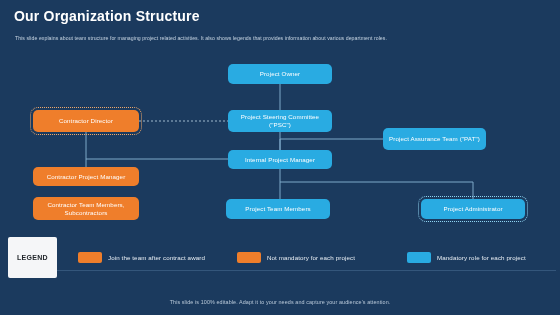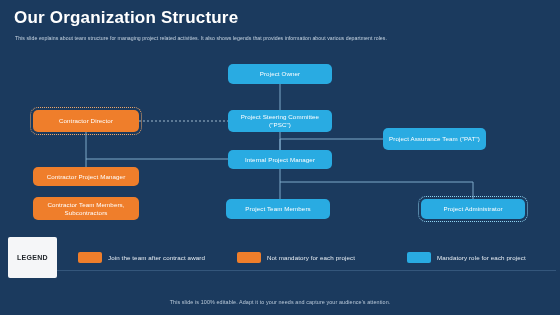--- a/index.html
+++ b/index.html
@@ -15,21 +15,21 @@
     font-family: "Liberation Sans", sans-serif;
     color: #ffffff;
     position: relative;
   }
 
   
   .slide-title {
     position: absolute;
     left: 14px;
     top: 8px;
-    font-size: 17px;
+    font-size: 14px;
     font-weight: 700;
     letter-spacing: 0.2px;
     color: #ffffff;
     white-space: nowrap;
   }
 
   .slide-subtitle {
     position: absolute;
     left: 15px;
     top: 34px;

